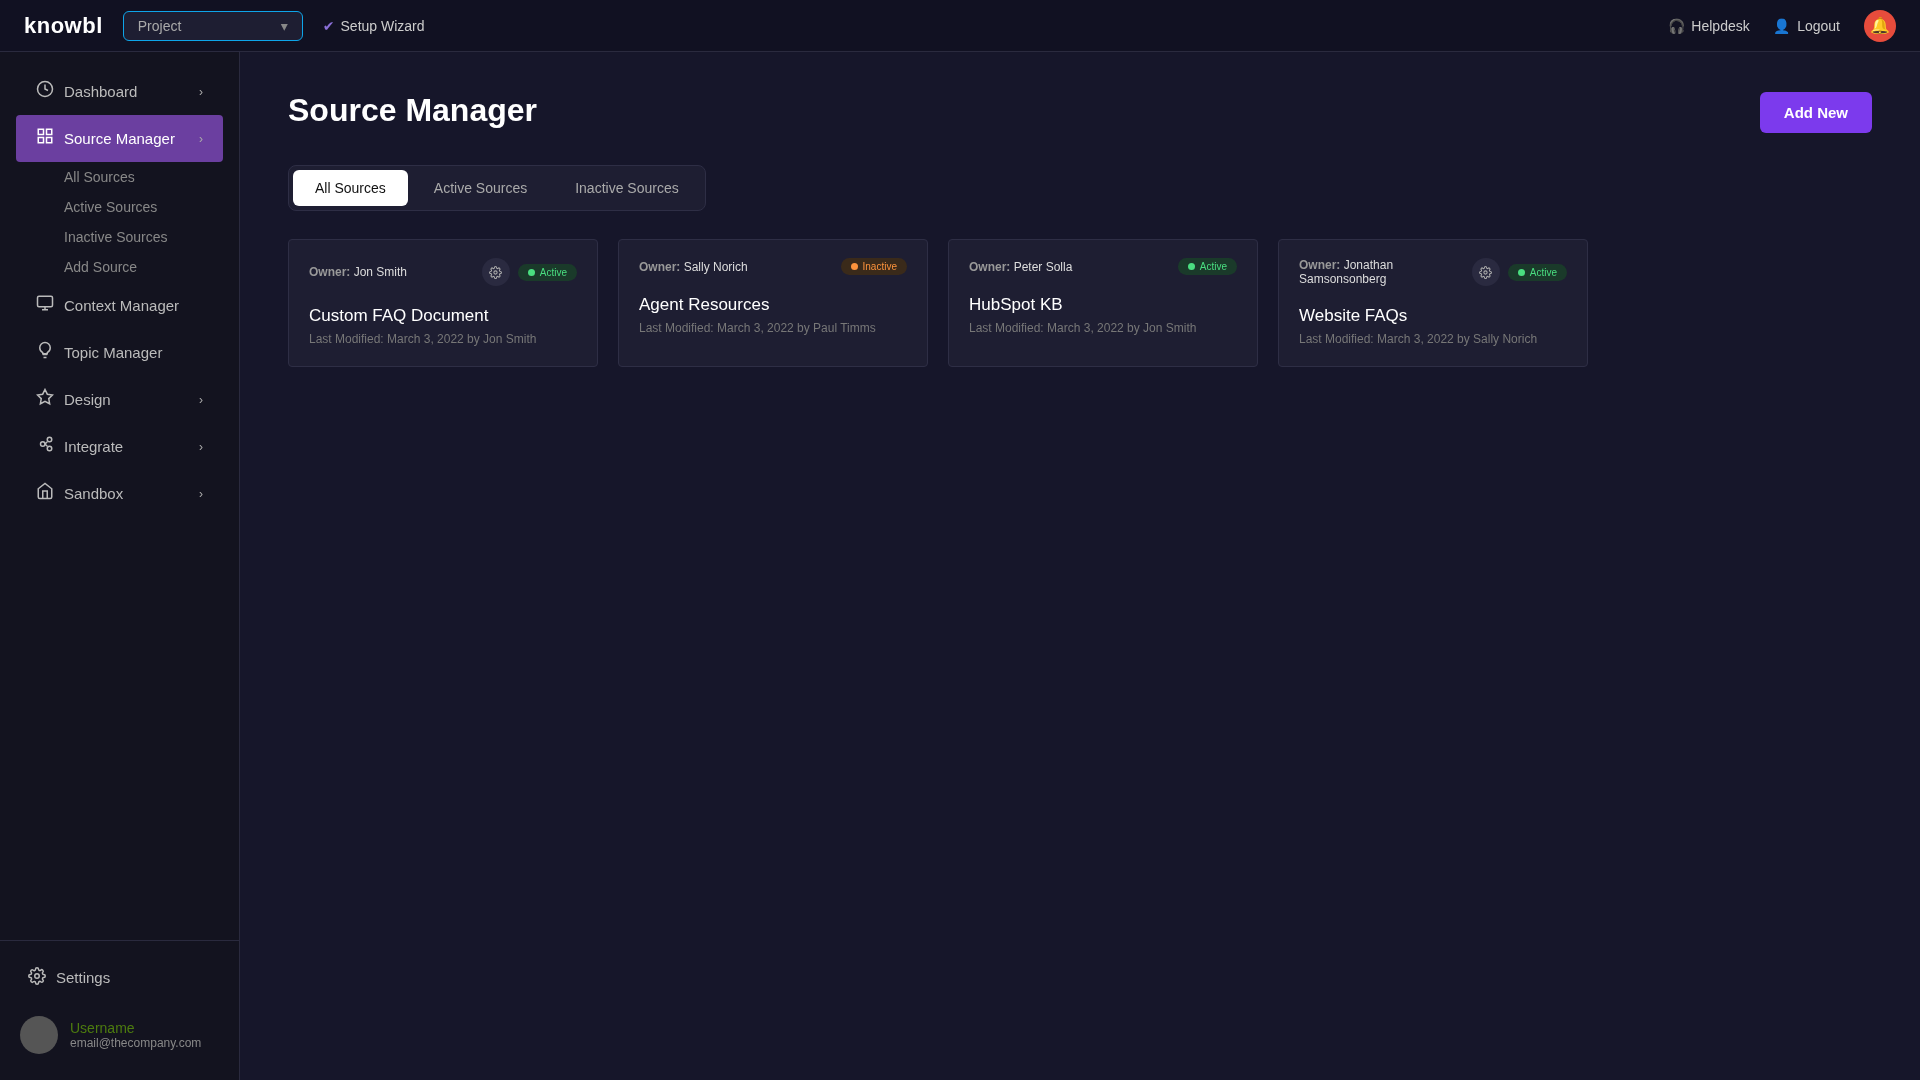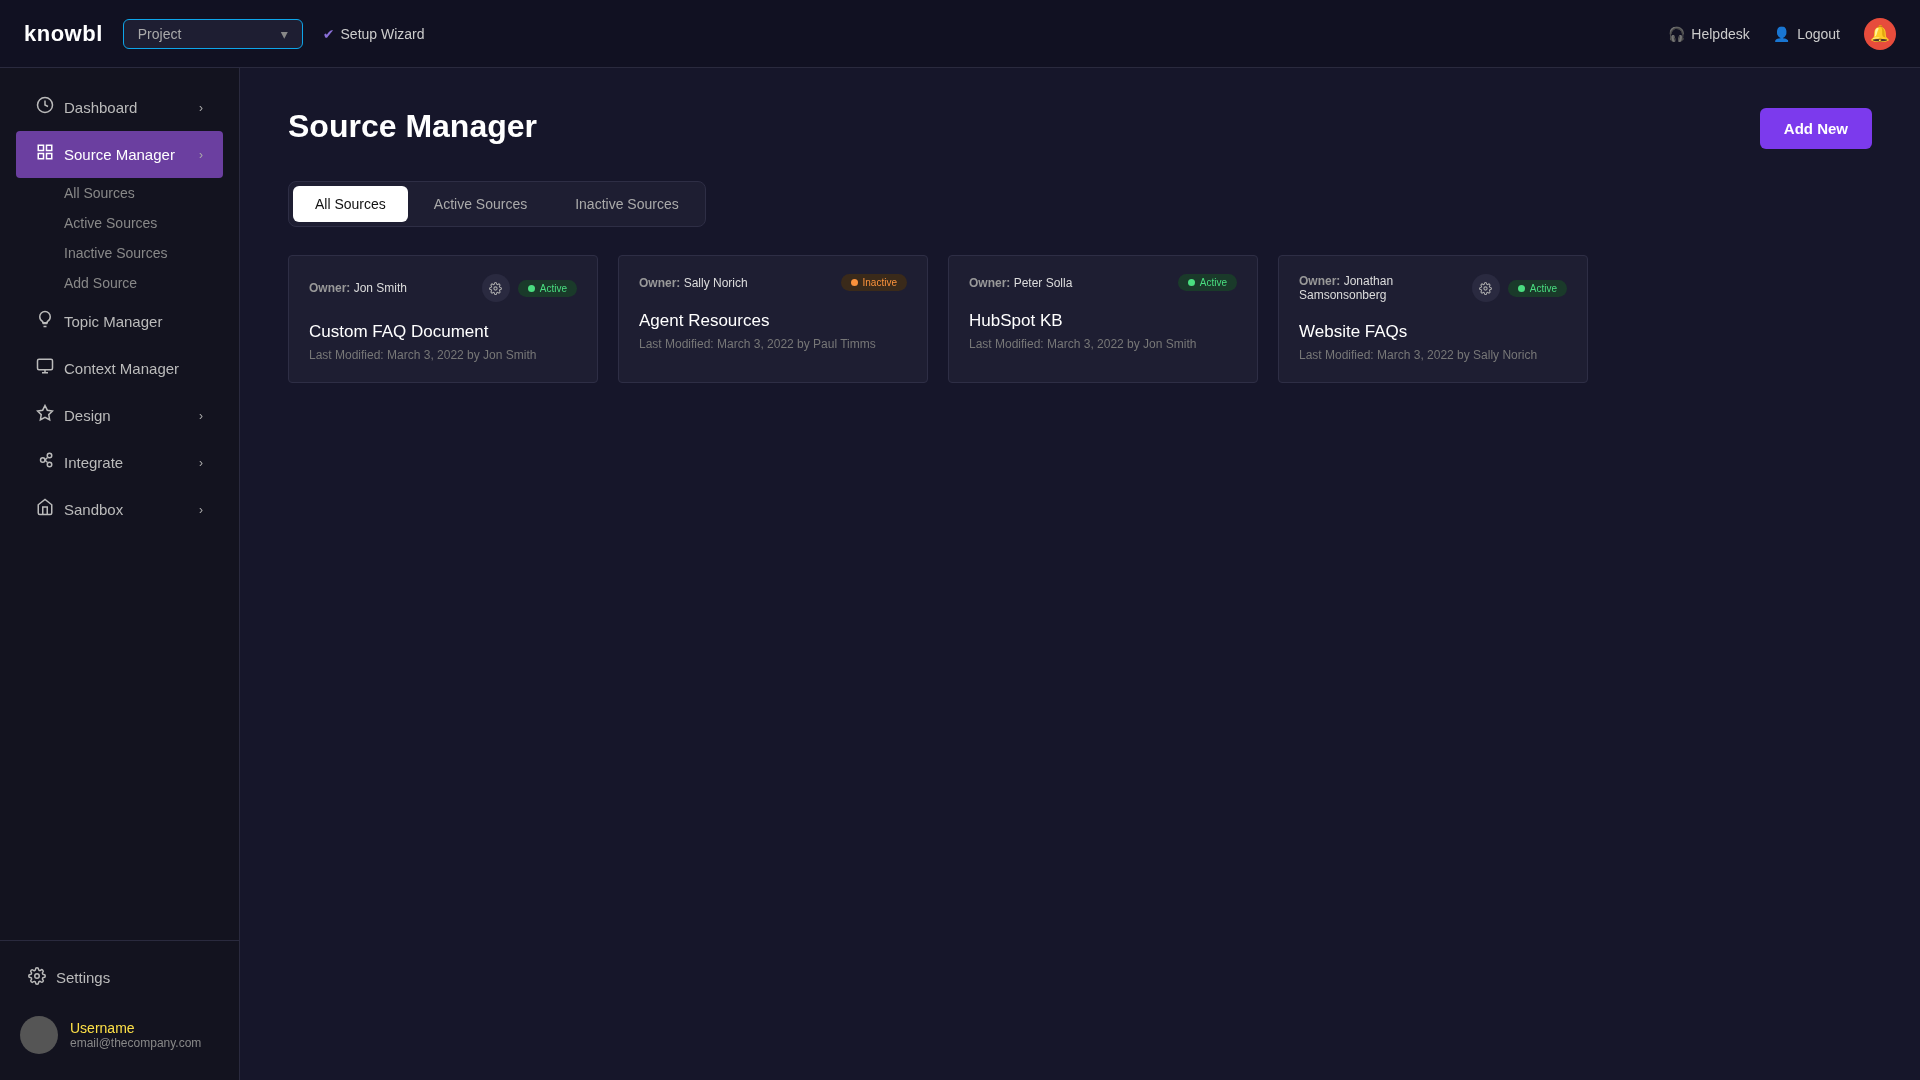--- a/index.html
+++ b/index.html
@@ -10,21 +10,21 @@
       width: 1920px;
       height: 1080px;
       overflow: hidden;
       display: flex;
       flex-direction: column;
     }
 
     
     .topbar {
       background: #111122;
-      height: 68px;
+      height: 52px;
       display: flex;
       align-items: center;
       justify-content: space-between;
       padding: 0 24px;
       border-bottom: 1px solid #2a2a3e;
       flex-shrink: 0;
     }
     .topbar-left {
       display: flex;
       align-items: center;
@@ -170,21 +170,21 @@
     }
     .avatar {
       width: 38px;
       height: 38px;
       background: #555;
       border-radius: 50%;
       flex-shrink: 0;
     }
     .user-details .name {
       font-size: 14px;
-      color: #fde047;
+      color: #4d7c0f;
       font-weight: 500;
     }
     .user-details .email {
       font-size: 12px;
       color: #888;
     }
 
     
     .content {
       flex: 1;
@@ -391,34 +391,34 @@
           <span>Inactive Sources</span>
         </div>
         <div class="sidebar-submenu-item">
           <span>Add Source</span>
         </div>
       </div>
 
       <div class="sidebar-item">
         <span class="icon">
           <svg width="18" height="18" viewBox="0 0 24 24" fill="none" stroke="currentColor" stroke-width="2">
-              <path d="M9 18h6M10 22h4M12 2a7 7 0 0 1 7 7c0 2.8-1.6 5.2-4 6.5V17H9v-1.5C6.6 14.2 5 11.8 5 9a7 7 0 0 1 7-7z"></path>
-            </svg>
-        </span>
-        <span class="label">Topic Manager</span>
-      </div>
-
-      <div class="sidebar-item">
-        <span class="icon">
-          <svg width="18" height="18" viewBox="0 0 24 24" fill="none" stroke="currentColor" stroke-width="2">
               <rect x="2" y="3" width="20" height="14" rx="2"></rect>
               <path d="M8 21h8M12 17v4"></path>
             </svg>
         </span>
         <span class="label">Context Manager</span>
+      </div>
+
+      <div class="sidebar-item">
+        <span class="icon">
+          <svg width="18" height="18" viewBox="0 0 24 24" fill="none" stroke="currentColor" stroke-width="2">
+              <path d="M9 18h6M10 22h4M12 2a7 7 0 0 1 7 7c0 2.8-1.6 5.2-4 6.5V17H9v-1.5C6.6 14.2 5 11.8 5 9a7 7 0 0 1 7-7z"></path>
+            </svg>
+        </span>
+        <span class="label">Topic Manager</span>
       </div>
 
       <div class="sidebar-item">
         <span class="icon">
           <svg width="18" height="18" viewBox="0 0 24 24" fill="none" stroke="currentColor" stroke-width="2">
               <path d="M12 2l3.09 6.26L22 9.27l-5 4.87 1.18 6.88L12 17.77l-6.18 3.25L7 14.14 2 9.27l6.91-1.01L12 2z"></path>
             </svg>
         </span>
         <span class="label">Design</span>
         <span class="chevron">›</span>

